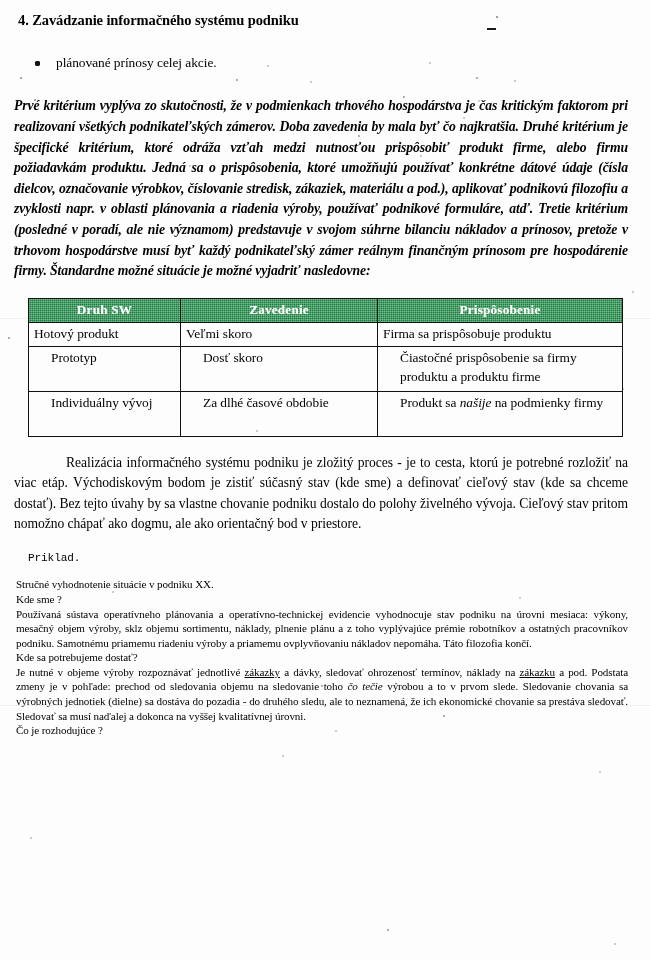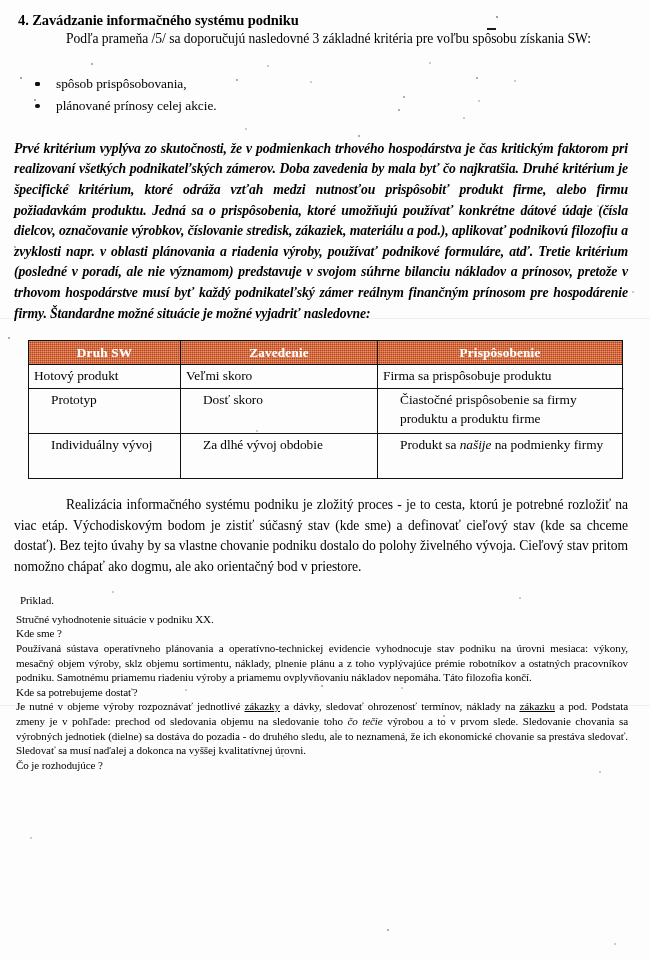--- a/index.html
+++ b/index.html
@@ -116,21 +116,21 @@
     border-collapse: collapse;
     width: 100%;
     table-layout: fixed;
     border: 1.6px solid #111;
   }
   table.matrix col.c1 { width: 152px; }
   table.matrix col.c2 { width: 197px; }
   table.matrix col.c3 { width: 245px; }
 
   table.matrix th {
-    background: #c2410c;
+    background: #15803d;
     color: #ffffff;
     font-weight: bold;
     font-size: 13.2px;
     height: 21px;
     padding: 1px 20px;
     border: 1.4px solid #111;
     text-align: center;
     position: relative;
     overflow: hidden;
     letter-spacing: 0.2px;
@@ -162,21 +162,21 @@
   table.matrix tr.tall td { height: 40px; padding-left: 22px; }
 
   
   .small-block {
     margin: 16px 0 0 2px;
     font-size: 11.1px;
     line-height: 14.6px;
     text-align: justify;
     letter-spacing: -0.12px;
   }
-  .small-block .lead { margin: 4px; }
+  .small-block .lead { margin: 12px; font-family: Liberation Mono, monospace; }
   .small-block .sub  { margin: 0; }
   .small-block .q {
     margin: 0;
     font-weight: normal;
   }
   .small-block p.dense {
     margin: 0;
     text-align: justify;
   }
   .small-block .it { font-style: italic; }
@@ -238,29 +238,24 @@
       <circle cx="388" cy="930" r="0.9"></circle>
       <circle cx="615" cy="944" r="0.8"></circle>
     </g>
   </svg>
 
   <div class="content">
 
     <h1 class="doc-title">4. Zavádzanie informačného systému podniku</h1>
     <div class="stray-dash"></div>
 
-    <p class="body-par par-intro">Podľa prameňa /5/ sa doporučujú nasledovné 3 základné kritéria pre voľbu spôsobu získania SW:</p>
 
     <ul class="bullets">
       <li>
         <span class="bullet-dot"></span>
-      </li>
-      <li>
-        <span class="bullet-dot"></span>
-        <span>spôsob prispôsobovania,</span>
       </li>
       <li>
         <span class="bullet-dot"></span>
         <span>plánované prínosy celej akcie.</span>
       </li>
     </ul>
 
     <p class="italic-block">Prvé kritérium vyplýva zo skutočnosti, že v podmienkach trhového hospodárstva je čas kritickým faktorom pri realizovaní všetkých podnikateľských zámerov. Doba zavedenia by mala byť čo najkratšia. Druhé kritérium je špecifické kritérium, ktoré odráža vzťah medzi nutnosťou prispôsobiť produkt firme, alebo firmu požiadavkám produktu. Jedná sa o prispôsobenia, ktoré umožňujú používať konkrétne dátové údaje (čísla dielcov, označovanie výrobkov, číslovanie stredisk, zákaziek, materiálu a pod.), aplikovať podnikovú filozofiu a zvyklosti napr. v oblasti plánovania a riadenia výroby, používať podnikové formuláre, atď. Tretie kritérium (posledné v poradí, ale nie významom) predstavuje v svojom súhrne bilanciu nákladov a prínosov, pretože v trhovom hospodárstve musí byť každý podnikateľský zámer reálnym finančným prínosom pre hospodárenie firmy. Štandardne možné situácie je možné vyjadriť nasledovne:</p>
 
     <div class="table-wrap">
@@ -289,21 +284,21 @@
             <td>Veľmi skoro</td>
             <td><span>Firma sa prispôsobuje produktu</span></td>
           </tr>
           <tr class="tall">
             <td>Prototyp</td>
             <td>Dosť skoro</td>
             <td><span>Čiastočné prispôsobenie sa firmy produktu a produktu  firme</span></td>
           </tr>
           <tr class="tall">
             <td>Individuálny vývoj</td>
-            <td>Za dlhé vývoj obdobie</td>
+            <td>Za dlhé časové obdobie</td>
             <td><span>Produkt sa </span><span class="it">našije</span><span> na podmienky firmy</span></td>
           </tr>
         </tbody>
       </table>
     </div>
 
     <p class="body-par" style="margin-top:16px;">Realizácia informačného systému podniku je zložitý proces - je to cesta, ktorú je potrebné rozložiť na viac etáp. Východiskovým bodom je zistiť súčasný stav (kde sme) a definovať cieľový stav (kde sa chceme dostať). Bez tejto úvahy by sa vlastne chovanie podniku dostalo do polohy živelného vývoja. Cieľový stav pritom nomožno chápať ako dogmu, ale ako orientačný bod v priestore.</p>
 
     <div class="small-block">
       <p class="lead">Priklad.</p>

